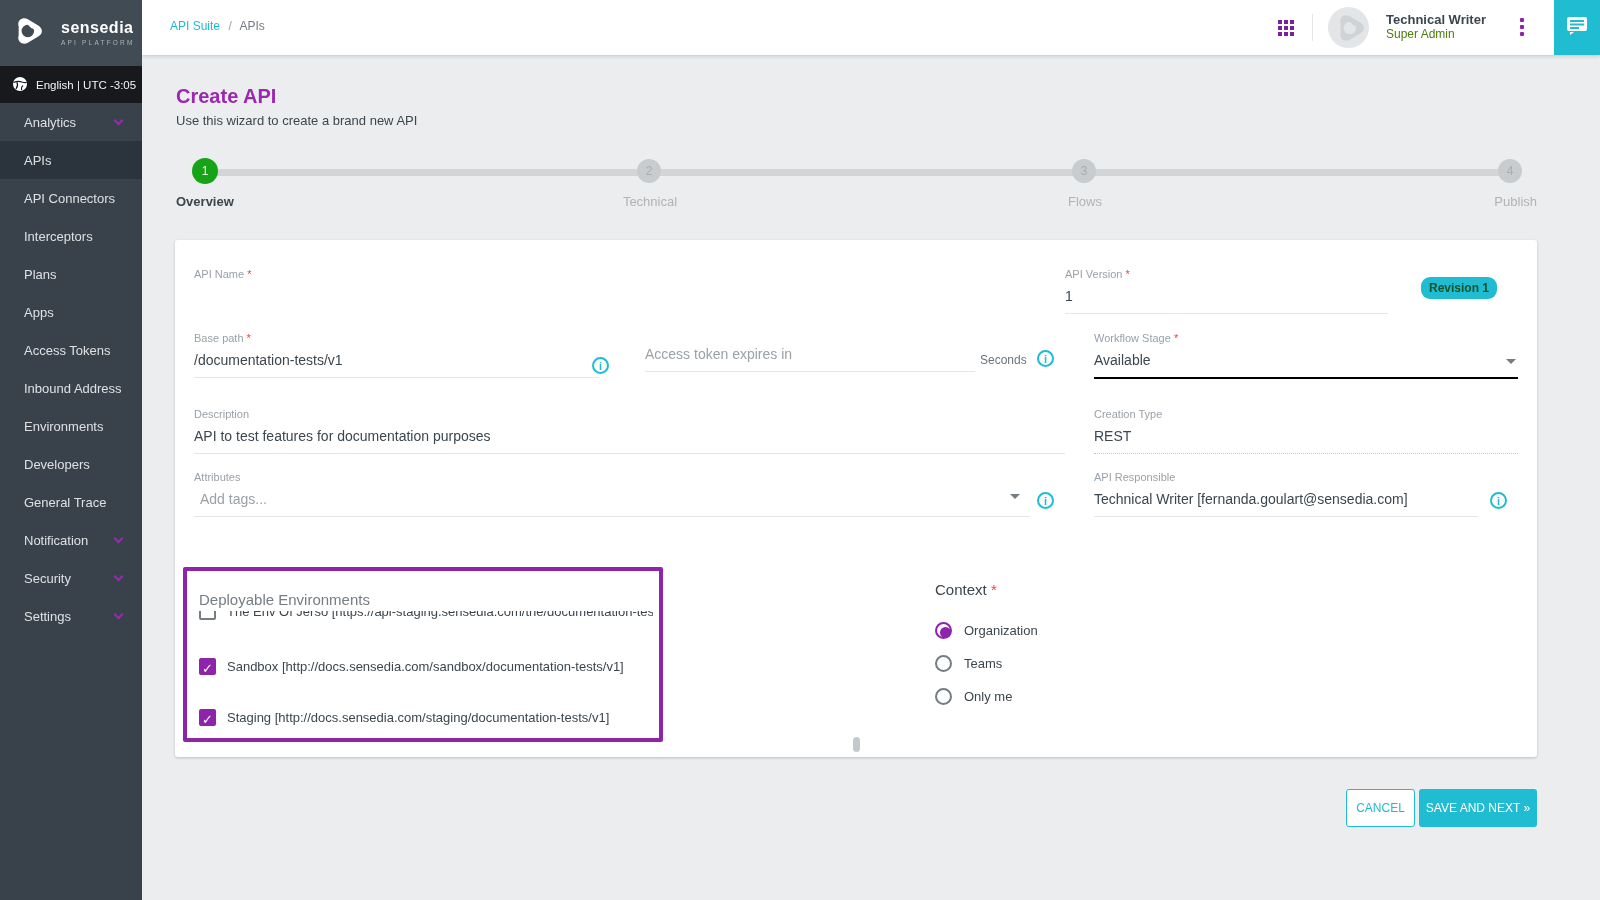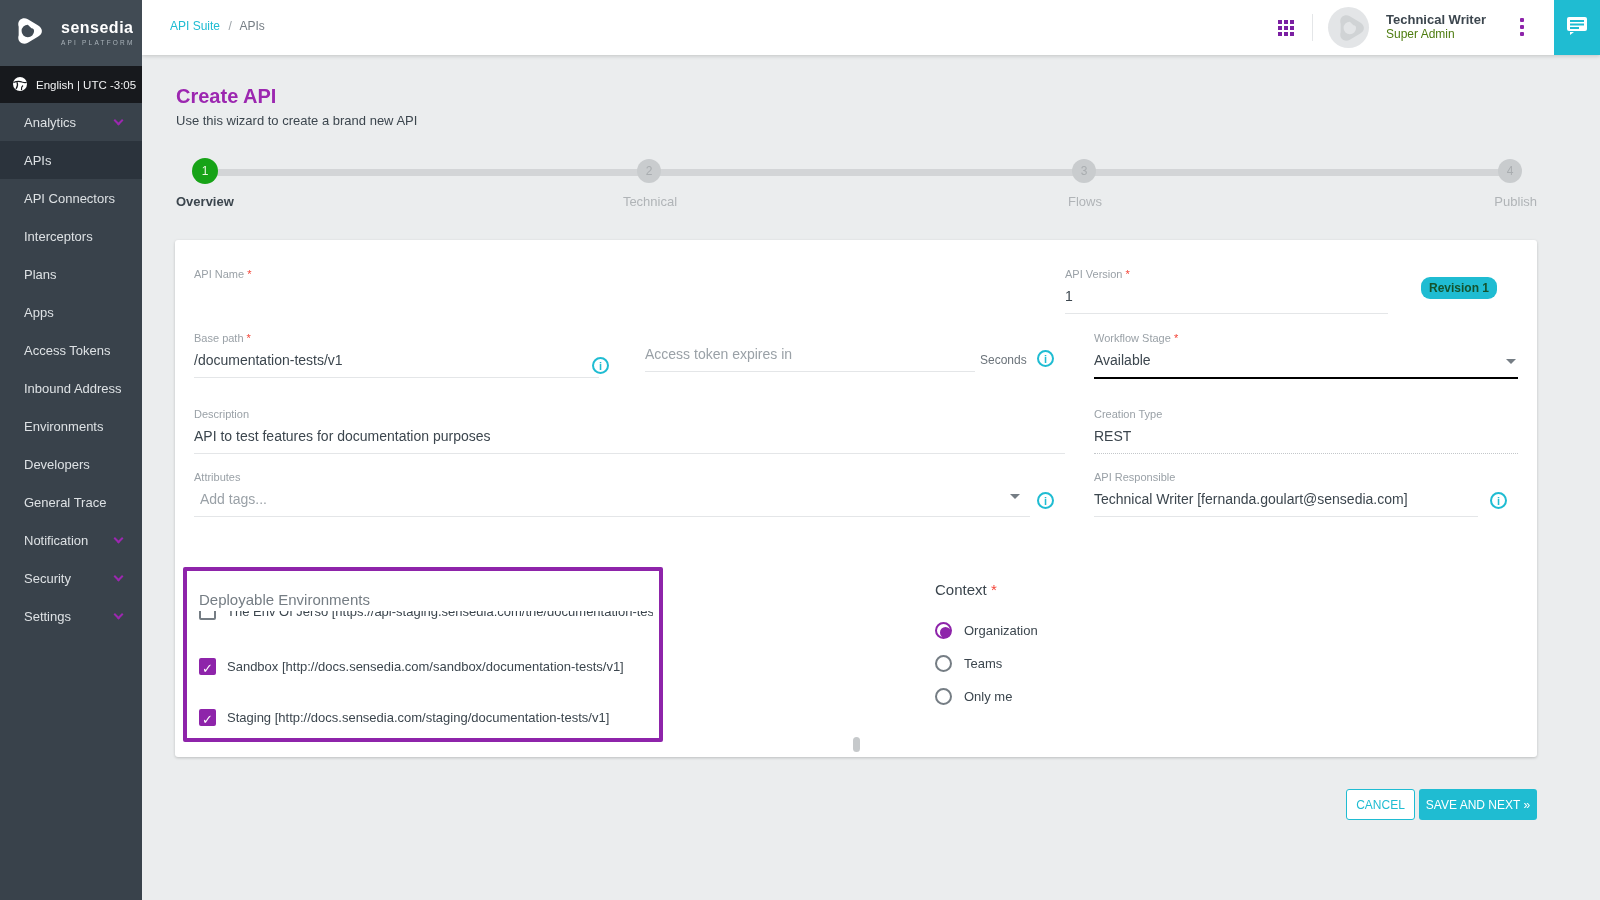--- a/index.html
+++ b/index.html
@@ -78,21 +78,21 @@
   .ctx-title { font-size:15px; color:#3c464e; margin-bottom:22px; }
   .radio-row { display:flex; align-items:center; gap:12px; margin-bottom:12px; height:21px; cursor:pointer; }
   .radio { width:17px; height:17px; border-radius:50%; border:2px solid #757d84; flex:0 0 auto; position:relative; }
   .radio.sel { border-color:#8e24aa; }
   .radio.sel::after { content:""; position:absolute; left:3px; top:3px; width:11px; height:11px; border-radius:50%; background:#8e24aa; }
   .radio-row .txt { font-size:13px; color:#3c464e; }
 
   .scroll-thumb { position:absolute; left:678px; top:497px; width:7px; height:15px; background:#c6c9cb; border-radius:4px; }
 
   
-  .btn { position:absolute; top:734px; height:31px; border-radius:3px; font-family:"Liberation Sans",sans-serif; font-size:12px; display:flex; align-items:center; justify-content:center; cursor:pointer; }
+  .btn { position:absolute; top:734px; height:38px; border-radius:3px; font-family:"Liberation Sans",sans-serif; font-size:12px; display:flex; align-items:center; justify-content:center; cursor:pointer; }
   .btn-cancel { left:1204px; width:69px; background:#ffffff; border:1px solid #1fbcd2; color:#1fbcd2; }
   .btn-save { left:1277px; width:118px; background:#1fbcd2; border:none; color:#ffffff; }
 </style>
 </head>
 <body>
 
 <aside id="sidebar">
   <div class="logo-block">
     <span>
       <svg width="30" height="30" viewBox="0 0 36 36">

